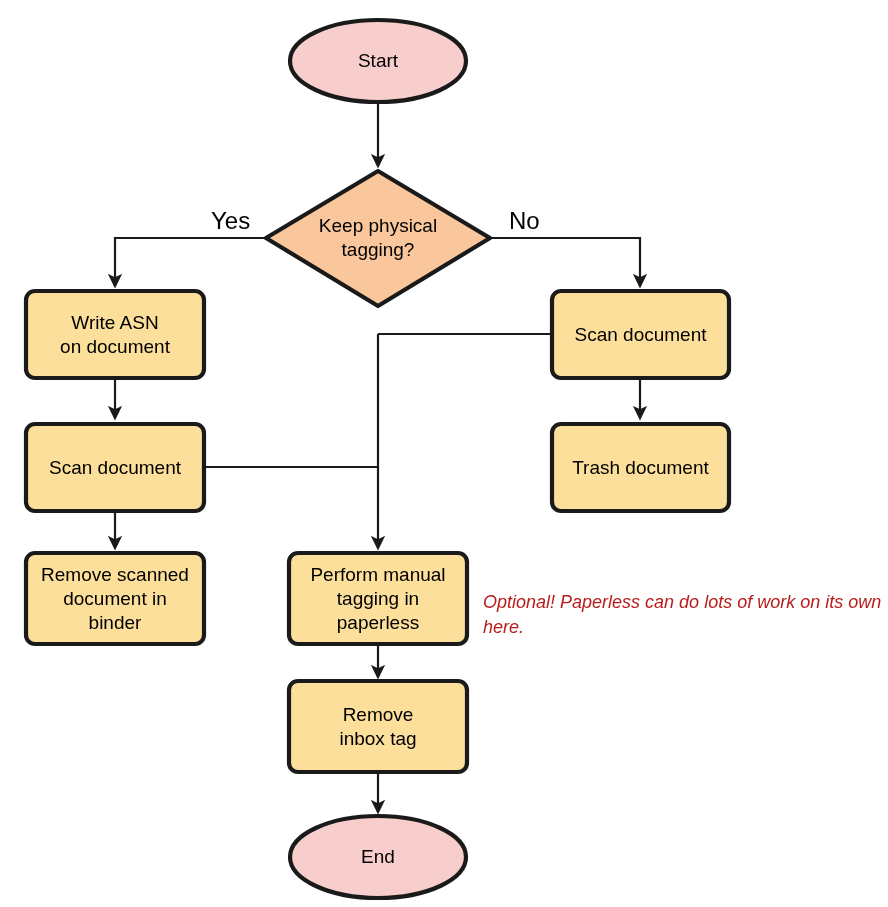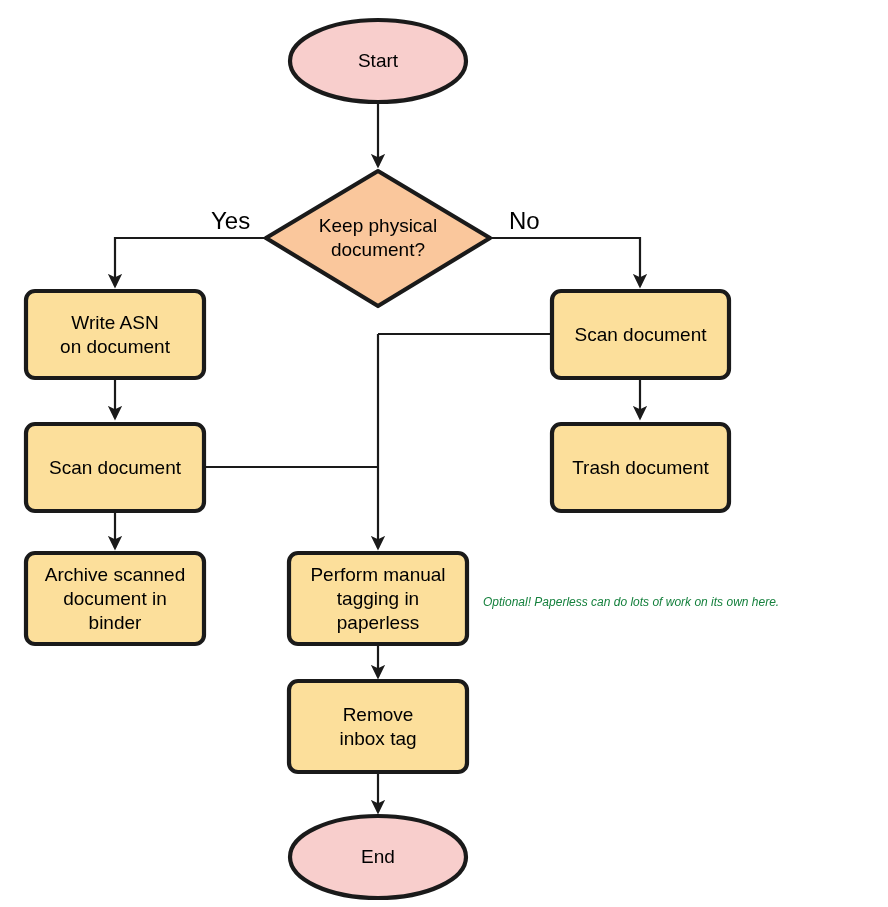--- a/index.html
+++ b/index.html
@@ -48,23 +48,23 @@
     font-family: "Liberation Sans", sans-serif;
     font-size: 24px;
     line-height: 20px;
     color: #000000;
     white-space: nowrap;
   }
   .note-text {
     position: absolute;
     font-family: "Liberation Sans", sans-serif;
     font-style: italic;
-    font-size: 12px;
+    font-size: 18px;
     line-height: 25px;
-    color: #15803d;
+    color: #b91c1c;
   }
 </style>
 </head>
 <body>
 
 <div id="flow-root">
 
   <svg id="flow-svg" viewBox="0 0 888 907" xmlns="http://www.w3.org/2000/svg">
     <defs>
       <marker id="arrow" viewBox="0 0 12 12" refX="9.2" refY="6" markerWidth="7.2" markerHeight="7.2" orient="auto-start-reverse">
@@ -117,28 +117,28 @@
 
       <rect x="289" y="681" width="178" height="91" rx="9" ry="9" fill="#FCDF9B"></rect>
 
       <ellipse cx="378" cy="857" rx="88" ry="41" fill="#F8CECC"></ellipse>
     </g>
   </svg>
 
   <div class="node-label" style="left:290px; top:20px; width:176px; height:82px;">Start</div>
 
   <div class="node-label" style="left:278px; top:202px; width:200px; height:72px;">Keep physical
-document?</div>
+tagging?</div>
 
   <div class="node-label" style="left:26px; top:291px; width:178px; height:87px;">Write ASN
 on document</div>
 
   <div class="node-label" style="left:26px; top:424px; width:178px; height:87px;">Scan document</div>
 
-  <div class="node-label" style="left:26px; top:553px; width:178px; height:91px;">Archive scanned
+  <div class="node-label" style="left:26px; top:553px; width:178px; height:91px;">Remove scanned
 document in
 binder</div>
 
   <div class="node-label" style="left:552px; top:291px; width:177px; height:87px;">Scan document</div>
 
   <div class="node-label" style="left:289px; top:553px; width:178px; height:91px;">Perform manual
 tagging in
 paperless</div>
 
   <div class="node-label" style="left:552px; top:424px; width:177px; height:87px;">Trash document</div>

